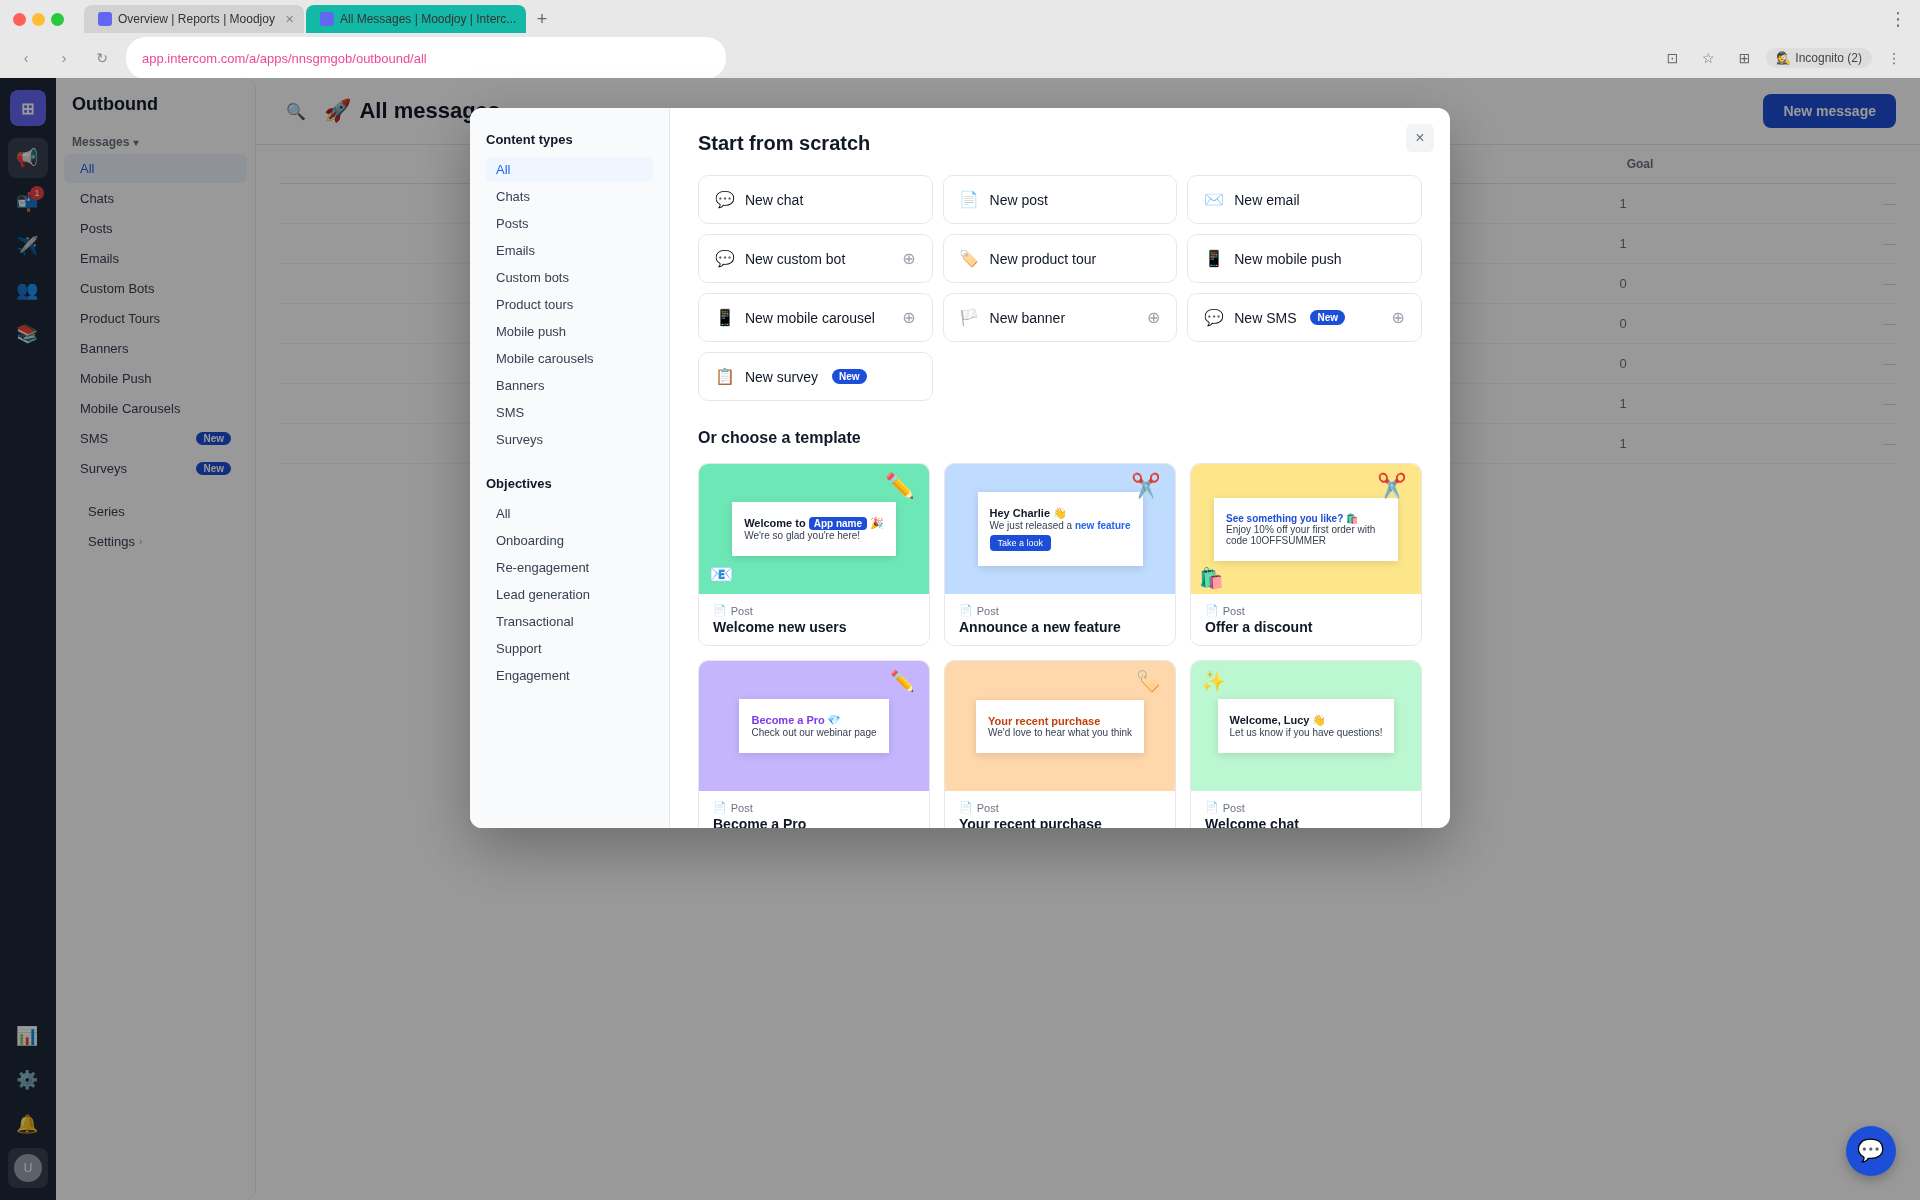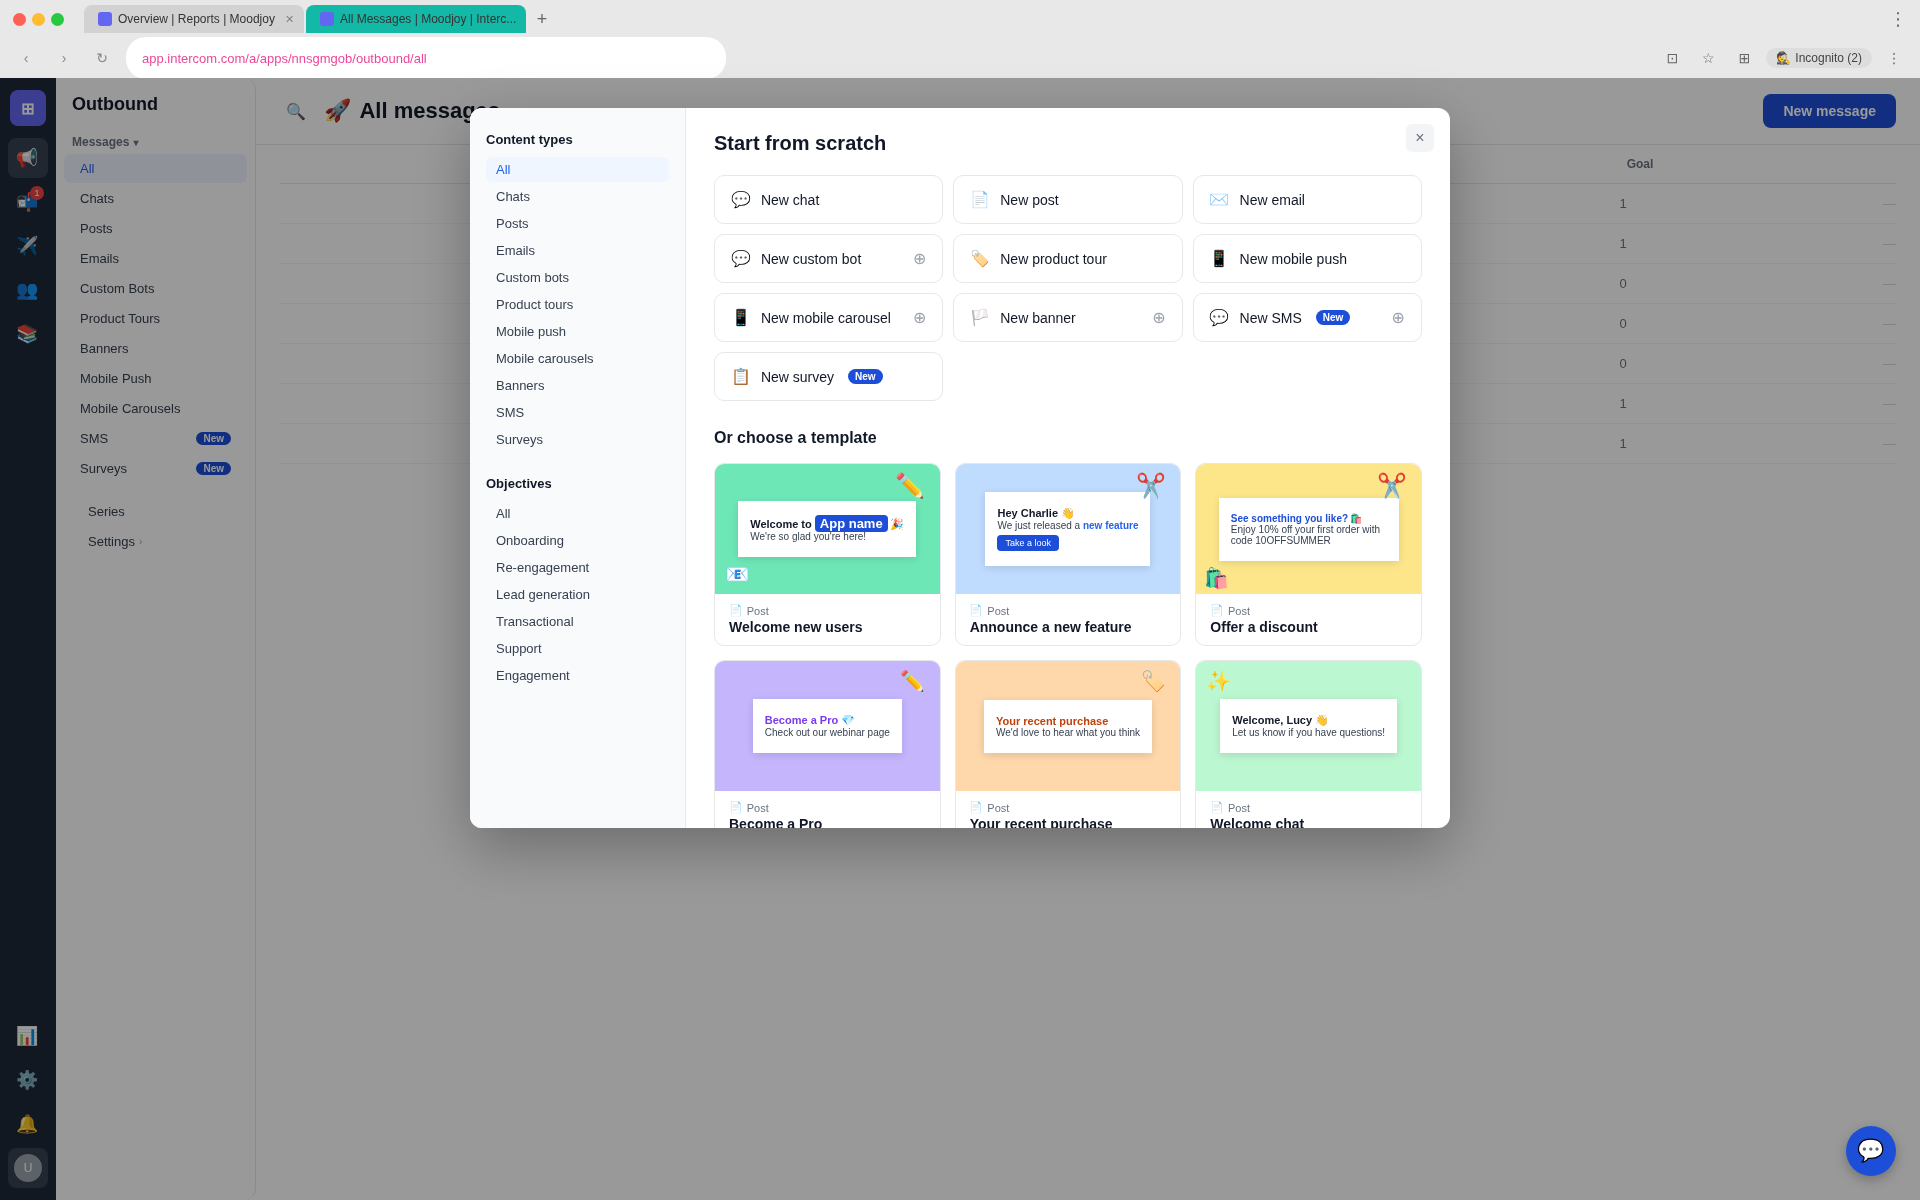--- a/index.html
+++ b/index.html
@@ -60,21 +60,21 @@
     .table-header-col { flex: 1; }
     .table-row { display: flex; padding: 12px 0; border-bottom: 1px solid #f3f4f6; align-items: center; font-size: 13px; color: #374151; }
     .table-col { flex: 1; text-align: right; color: #6b7280; }
     .table-dash { color: #d1d5db; }
 
     
     .modal-overlay { position: fixed; top: 78px; left: 0; right: 0; bottom: 0; background: rgba(0,0,0,0.4); display: flex; align-items: flex-start; justify-content: center; padding-top: 30px; z-index: 100; }
     .modal { background: #fff; border-radius: 12px; width: 980px; max-height: 720px; overflow: hidden; display: flex; box-shadow: 0 20px 60px rgba(0,0,0,0.3); }
 
     
-    .modal-sidebar { width: 216px; background: #f9fafb; border-right: 1px solid #e5e7eb; padding: 24px 16px; flex-shrink: 0; }
+    .modal-sidebar { width: 200px; background: #f9fafb; border-right: 1px solid #e5e7eb; padding: 24px 16px; flex-shrink: 0; }
     .modal-sidebar-section { margin-bottom: 24px; }
     .modal-sidebar-title { font-size: 13px; font-weight: 700; color: #111827; margin-bottom: 10px; }
     .modal-sidebar-item { padding: 5px 10px; font-size: 13px; color: #374151; cursor: pointer; border-radius: 6px; margin-bottom: 2px; }
     .modal-sidebar-item.active { color: #2563eb; font-weight: 500; background: #eff6ff; }
 
     
     .modal-main { flex: 1; padding: 24px 28px; overflow-y: auto; position: relative; }
     .modal-close { position: absolute; top: 16px; right: 16px; width: 28px; height: 28px; display: flex; align-items: center; justify-content: center; border-radius: 6px; cursor: pointer; color: #6b7280; font-size: 16px; background: #f3f4f6; }
     .modal-section-title { font-size: 20px; font-weight: 700; color: #111827; margin-bottom: 20px; }
     .modal-section-subtitle { font-size: 16px; font-weight: 700; color: #111827; margin-bottom: 16px; }
@@ -388,21 +388,21 @@
 
       <div class="modal-section-subtitle">Or choose a template</div>
 
       <div class="template-grid">
 
         <div class="template-card">
           <div class="template-preview" style="background:#6ee7b7;">
             <span class="preview-deco" style="top:8px;right:14px;font-size:24px;">✏️</span>
             <span class="preview-deco" style="bottom:8px;left:10px;font-size:20px;">📧</span>
             <div class="preview-bubble">
-              <div class="preview-title">Welcome to <span style="background:#1d4ed8;color:#fff;border-radius:4px;padding:1px 5px;font-size:13px;">App name</span> 🎉</div>
+              <div class="preview-title">Welcome to <span style="background:#1d4ed8;color:#fff;border-radius:4px;padding:1px 5px;font-size:10px;">App name</span> 🎉</div>
               <div class="preview-text">We're so glad you're here!</div>
             </div>
           </div>
           <div class="template-info">
             <div class="template-type">
               <span>📄</span>
               <span>Post</span>
             </div>
             <div class="template-name">Welcome new users</div>
           </div>

